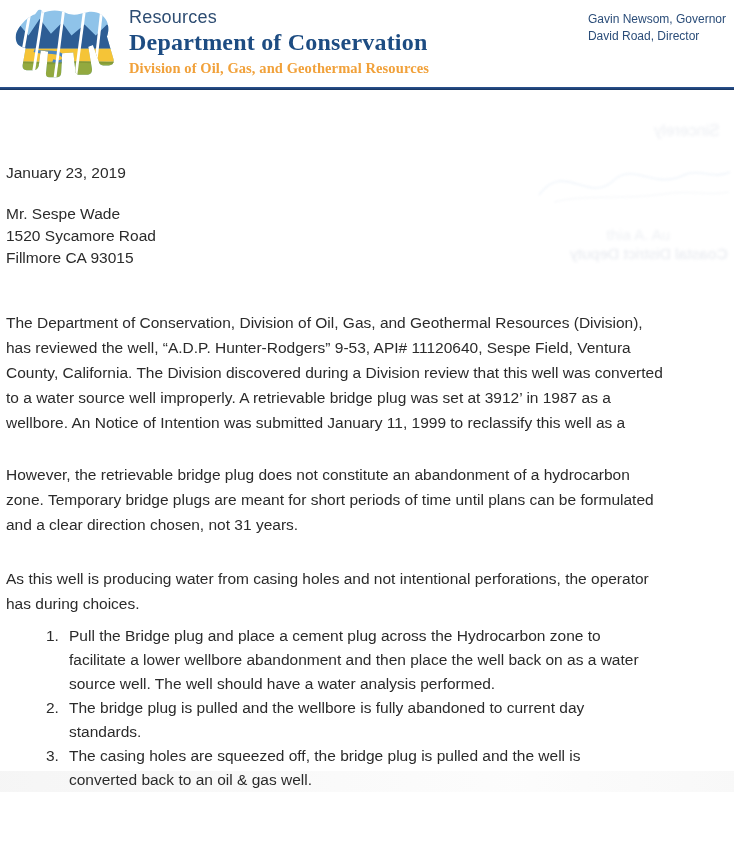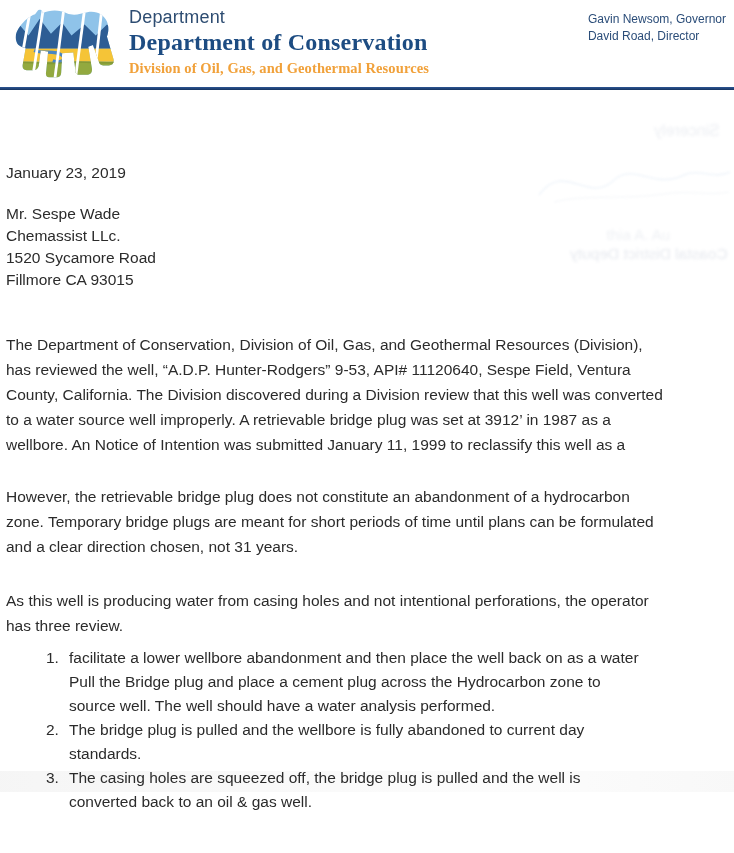--- a/index.html
+++ b/index.html
@@ -104,21 +104,21 @@
             <line x1="24" y1="4" x2="14" y2="60"></line>
             <line x1="38" y1="2" x2="26" y2="80"></line>
             <line x1="60" y1="2" x2="50" y2="80"></line>
             <line x1="82" y1="4" x2="72" y2="80"></line>
             <line x1="100" y1="8" x2="92" y2="80"></line>
           </g>
         </g>
       </svg>
     </div>
     <div class="agency">
-      <div class="agency-state">Department</div>
+      <div class="agency-state">Resources</div>
       <div class="agency-dept">Department of Conservation</div>
       <div class="agency-div">Division of Oil, Gas, and Geothermal Resources</div>
     </div>
     <div class="officials">
       <div>Gavin Newsom, Governor</div>
       <div>David Road, Director</div>
     </div>
   </header>
 
   <div class="rule"></div>
@@ -131,50 +131,49 @@
   <div class="ghost ghost-text ghost-name">thia A. Au</div>
   <div class="ghost ghost-text ghost-deputy">Coastal District Deputy</div>
 
   <div class="scan-band"></div>
 
   <main class="letter">
     <div class="tline date-line">January 23, 2019</div>
 
     <div class="address">
         <div class="tline">Mr. Sespe Wade</div>
-        <div class="tline">Chemassist LLc.</div>
         <div class="tline">1520 Sycamore Road</div>
         <div class="tline">Fillmore CA 93015</div>
       </div>
 
     <div class="para-1">
         <div class="tline">The Department of Conservation, Division of Oil, Gas, and Geothermal Resources (Division),</div>
         <div class="tline">has reviewed the well, “A.D.P. Hunter-Rodgers” 9-53, API# 11120640, Sespe Field, Ventura</div>
         <div class="tline">County, California. The Division discovered during a Division review that this well was converted</div>
         <div class="tline">to a water source well improperly. A retrievable bridge plug was set at 3912’ in 1987 as a</div>
         <div class="tline">wellbore. An Notice of Intention was submitted January 11, 1999 to reclassify this well as a</div>
       </div>
 
     <div class="para-2">
         <div class="tline">However, the retrievable bridge plug does not constitute an abandonment of a hydrocarbon</div>
         <div class="tline">zone. Temporary bridge plugs are meant for short periods of time until plans can be formulated</div>
         <div class="tline">and a clear direction chosen, not 31 years.</div>
       </div>
 
     <div class="para-3">
         <div class="tline">As this well is producing water from casing holes and not intentional perforations, the operator</div>
-        <div class="tline">has three review.</div>
+        <div class="tline">has during choices.</div>
       </div>
 
     <div class="choices">
         <div class="choice">
           <div class="choice-num">1.</div>
           <div class="choice-text">
+            <div class="tline">Pull the Bridge plug and place a cement plug across the Hydrocarbon zone to</div>
             <div class="tline">facilitate a lower wellbore abandonment and then place the well back on as a water</div>
-            <div class="tline">Pull the Bridge plug and place a cement plug across the Hydrocarbon zone to</div>
             <div class="tline">source well. The well should have a water analysis performed.</div>
           </div>
         </div>
         <div class="choice">
           <div class="choice-num">2.</div>
           <div class="choice-text">
             <div class="tline">The bridge plug is pulled and the wellbore is fully abandoned to current day</div>
             <div class="tline">standards.</div>
           </div>
         </div>

